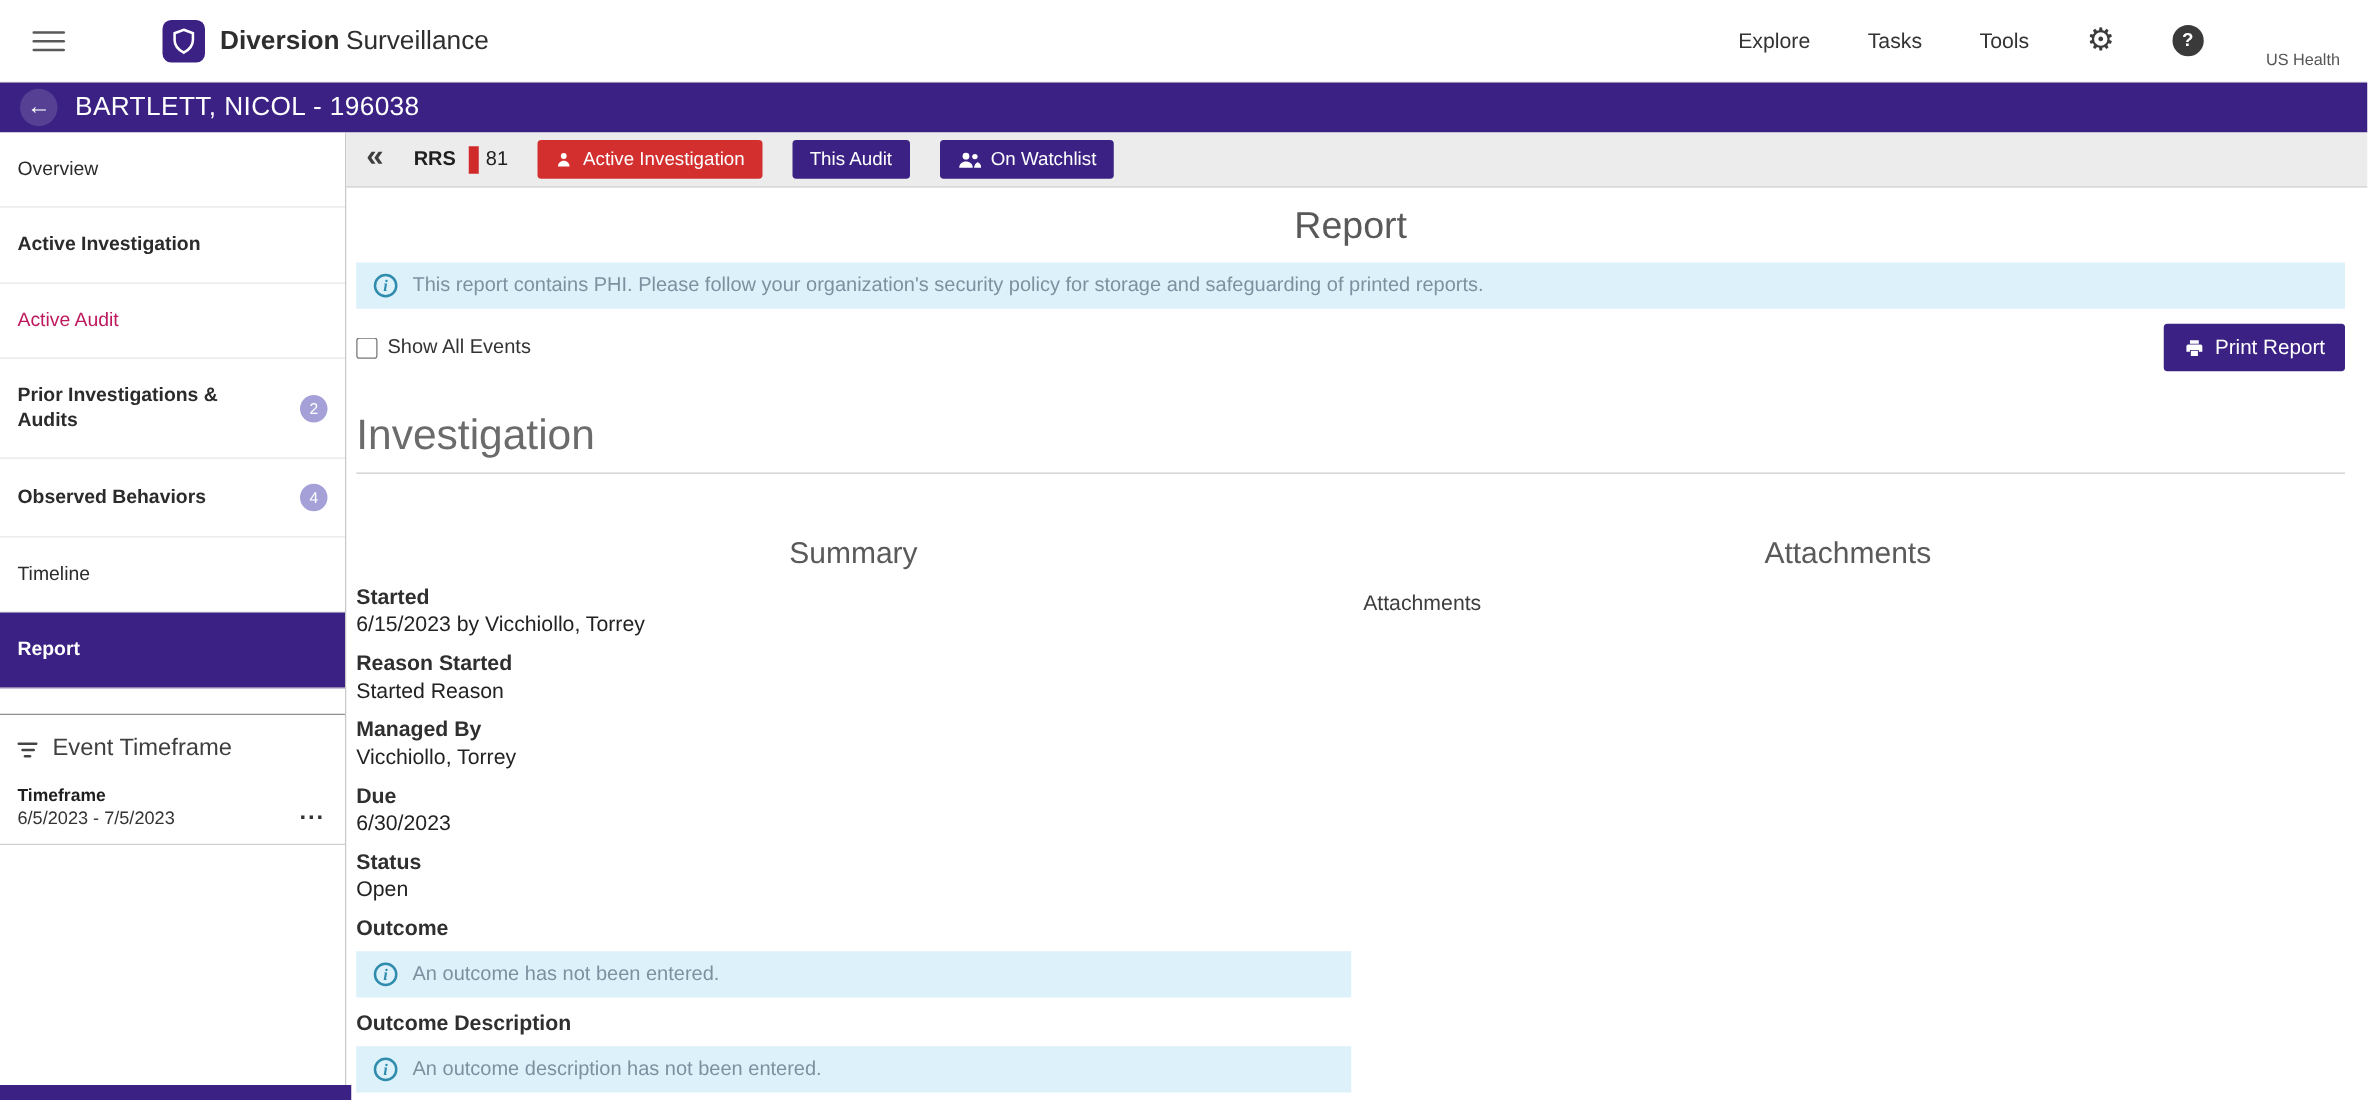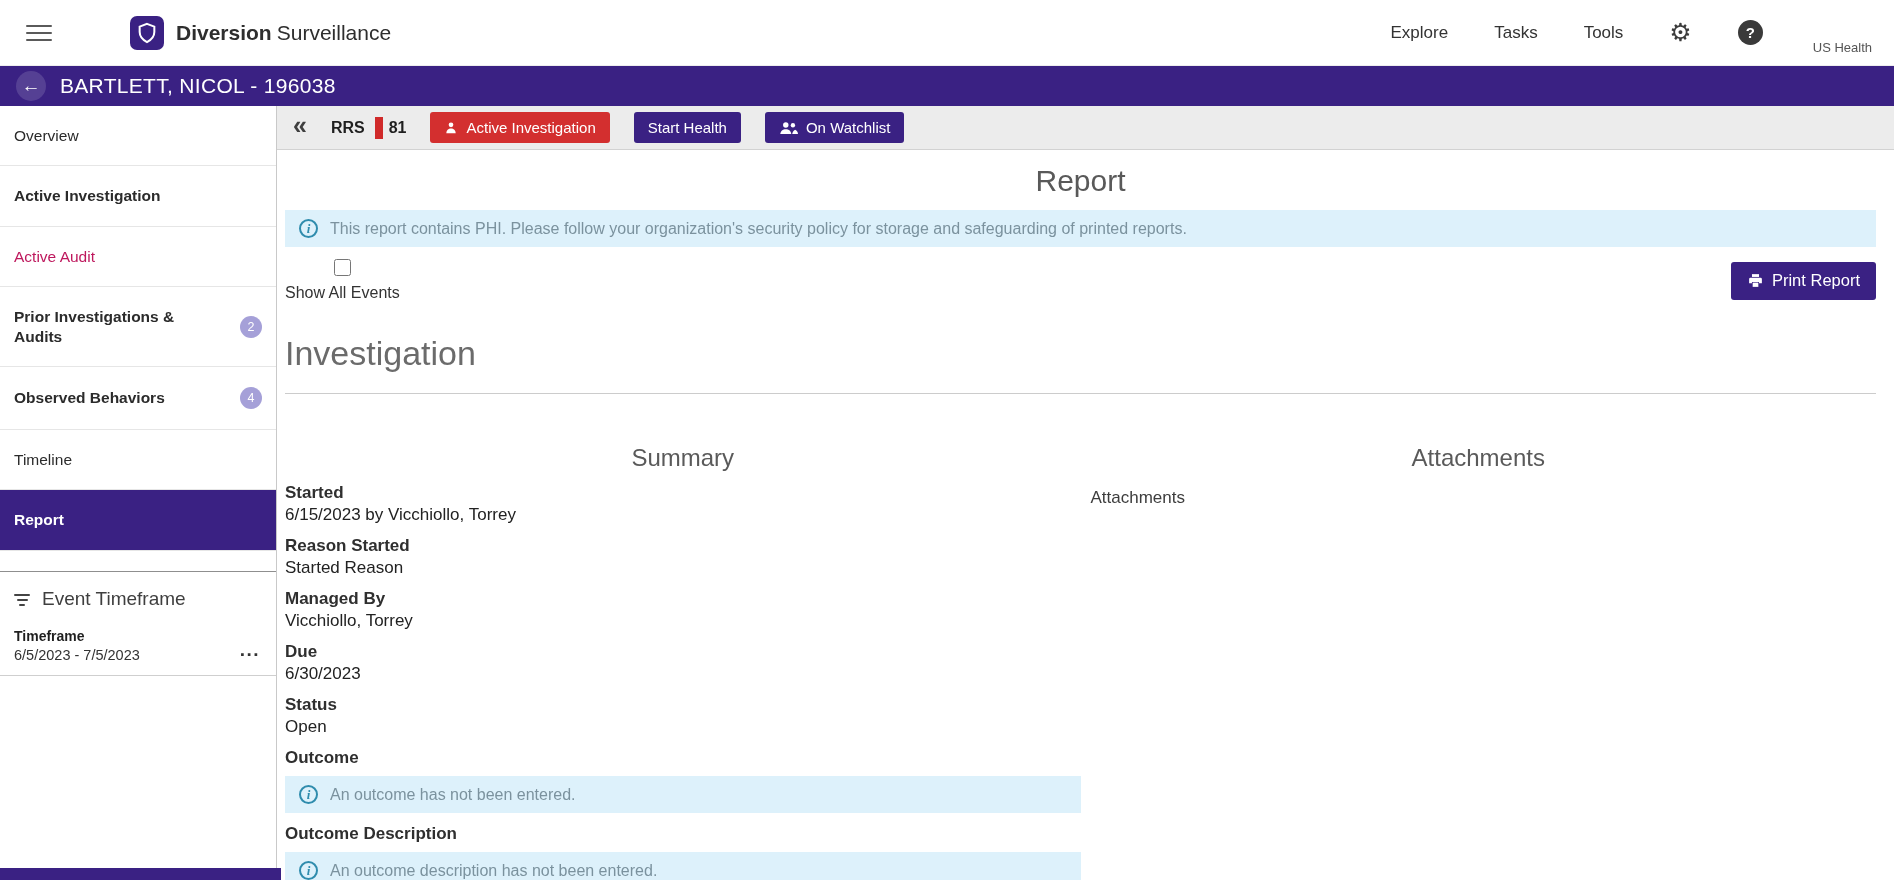--- a/index.html
+++ b/index.html
@@ -51,34 +51,34 @@
   .dots-btn { font-size:19px; font-weight:700; color:#333; letter-spacing:1.5px; cursor:pointer; margin-top:10px; }
 
   
   .main { flex:1; display:flex; flex-direction:column; min-width:0; }
   .toolbar { height:44px; flex:0 0 44px; background:#ececec; border-bottom:1px solid #d2d2d2; display:flex; align-items:center; gap:24px; padding:0 16px; }
   .collapse-btn { font-size:25px; color:#3f3f3f; cursor:pointer; line-height:1; margin-top:-4px; font-weight:700; }
   .rrs { display:flex; align-items:center; gap:10px; }
   .rrs-label { font-weight:700; font-size:16px; color:#1f1f1f; }
   .rrs-badge { display:flex; align-items:center; gap:6px; }
   .rrs-bar { width:8px; height:22px; background:#d02a2a; }
-  .rrs-value { font-weight:700; font-size:16px; color:#1f1f1f; }
+  .rrs-value { font-weight:400; font-size:16px; color:#1f1f1f; }
   .btn { height:31px; display:inline-flex; align-items:center; gap:8px; padding:0 14px; border-radius:3px; color:#fff; font-size:15px; border:none; cursor:pointer; font-family:inherit; white-space:nowrap; }
   .btn-red { background:#d32f2f; }
   .btn-purple { background:#3a2183; }
 
   .content { flex:1; padding:0 18px 0 8px; overflow:hidden; }
   .report-title { text-align:center; font-size:30px; color:#595959; font-weight:400; margin:14px 0 12px; }
   .banner { background:#ddf1fb; display:flex; align-items:center; gap:12px; padding:9px 14px; color:#7b929e; font-size:16px; }
   .info-icon { flex:0 0 auto; width:19px; height:19px; border:2px solid #2f8cad; border-radius:50%; color:#2f8cad; display:flex; align-items:center; justify-content:center; font-size:13px; font-style:italic; font-weight:700; font-family:"Liberation Serif",serif; }
   .controls { display:flex; align-items:center; justify-content:space-between; margin-top:12px; }
-  .chk { display:flex; align-items:center; gap:8px; font-size:16px; color:#333; cursor:pointer;flex-direction:column; }
+  .chk { display:flex; align-items:center; gap:8px; font-size:16px; color:#333; cursor:pointer; }
   .chk input { width:17px; height:17px; margin:0; accent-color:#3a2183; }
   .btn-print { height:38px; font-size:16.5px; padding:0 16px; border-radius:3px; }
-  .section-title { font-size:34px; color:#6b6b6b; font-weight:400; margin-top:32px; padding-bottom:20px; border-bottom:1px solid #ccc; }
+  .section-title { font-size:34px; color:#6b6b6b; font-weight:400; margin-top:32px; padding-bottom:10px; border-bottom:1px solid #ccc; }
   .cols { display:flex; }
   .col { width:50%; }
   .col-title { text-align:center; font-size:24px; color:#5a5a5a; font-weight:400; margin:22px 0 8px; }
   .field-label { font-size:17px; font-weight:700; color:#2f2f2f; margin-top:11px; }
   .field-value { font-size:17px; color:#222; margin-top:2px; }
   .notice { margin-top:8px; }
   .att-label { font-size:17px; color:#3d3d3d; margin-top:16px; padding-left:10px; }
 
   .h-scroll-thumb { position:absolute; left:0; bottom:0; width:281px; height:12px; background:#3a2183; cursor:pointer; }
 </style>
@@ -176,21 +176,21 @@
       <button class="btn btn-red">
         <span style="display:inline-flex">
           <svg viewBox="0 0 24 24" width="14" height="14">
               <circle cx="12" cy="6.5" r="4" fill="#fff"></circle>
               <path d="M4 21c0-4.4 3.6-8 8-8s8 3.6 8 8z" fill="#fff"></path>
             </svg>
         </span>
         <span>Active Investigation</span>
       </button>
       <button class="btn btn-purple">
-        <span>Start Health</span>
+        <span>This Audit</span>
       </button>
       <button class="btn btn-purple">
         <span style="display:inline-flex">
           <svg viewBox="0 0 28 20" width="19" height="14">
               <circle cx="10" cy="5.5" r="4" fill="#fff"></circle>
               <path d="M2 19c0-4.2 3.6-7.2 8-7.2s8 3 8 7.2z" fill="#fff"></path>
               <circle cx="20.5" cy="6" r="3.2" fill="#fff"></circle>
               <path d="M19.5 19c.3-3 1.9-5.4 4.3-6.4 2.5.9 4.2 3.4 4.2 6.4z" fill="#fff"></path>
             </svg>
         </span>

